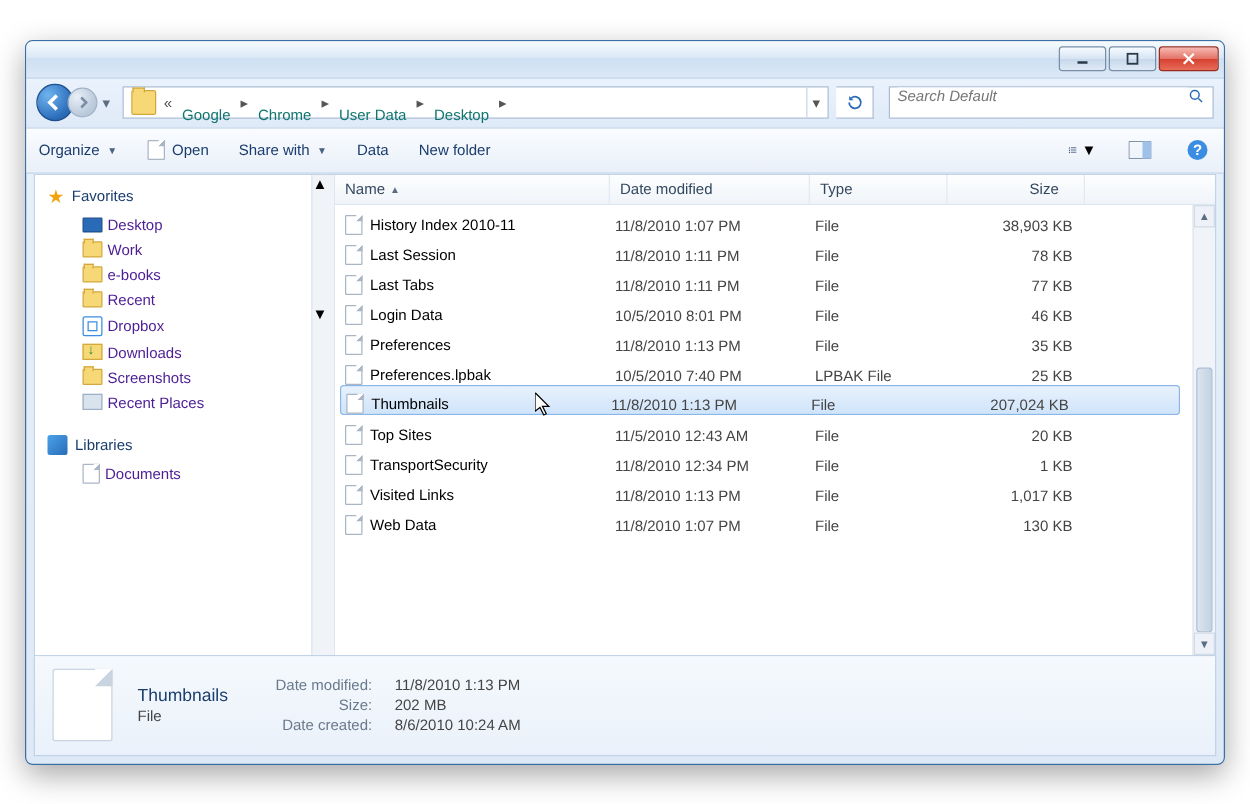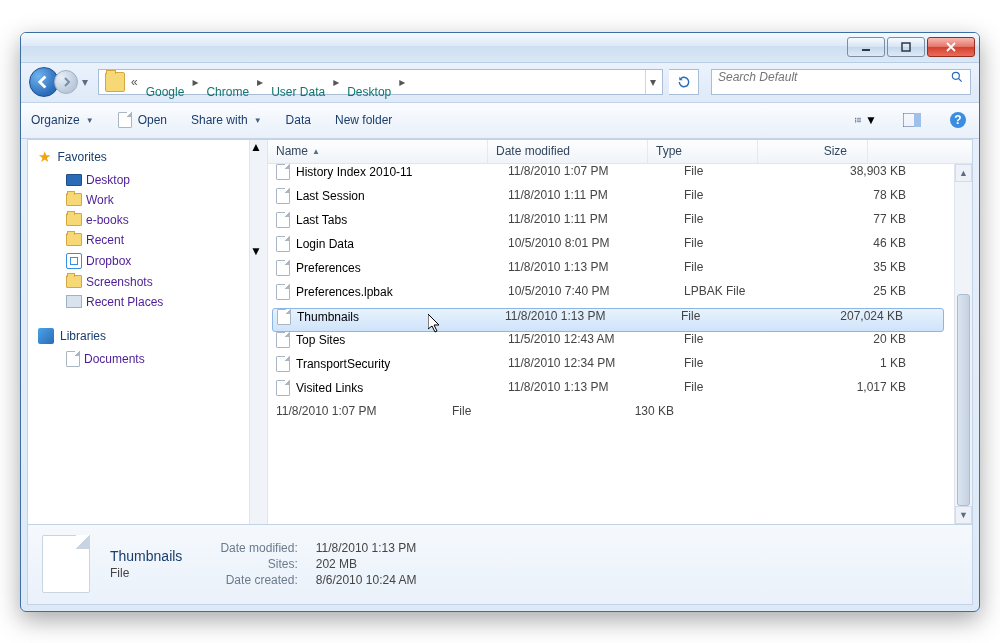--- a/index.html
+++ b/index.html
@@ -100,21 +100,21 @@
 
 .filepane { flex: 1; display: flex; flex-direction: column; overflow: hidden; }
 .colhdr { display: flex; border-bottom: 1px solid #dce5f0; height: 24px; align-items: flex-start; background: linear-gradient(to bottom,#fdfefe,#f0f4f9); }
 .colhdr > div { padding: 0 8px; color: #33475f; border-right: 1px solid #e3e9f1; height: 100%; display: flex; align-items: center; gap:4px; }
 .col-name { width: 220px; }
 .col-date { width: 160px; }
 .col-type { width: 110px; }
 .col-size { width: 110px; justify-content:flex-end; padding-right:20px !important; }
 
 .filelist { flex: 1; overflow-y: auto; }
-.row { display: flex; align-items: flex-start; height: 24px; padding-left: 8px; gap: 16px; }
+.row { display: flex; align-items: flex-end; height: 24px; padding-left: 8px; }
 .row.sel { background: linear-gradient(to bottom, #e8f2fd, #cfe4fa); border: 1px solid #8ab6e8; border-radius: 3px; margin: 0 10px 0 4px; padding-left: 4px; }
 .row .c-name { width: 216px; display:flex; align-items:center; gap:6px; }
 .row.sel .c-name { width: 212px; }
 .row .c-date { width: 160px; color: #444; }
 .row .c-type { width: 110px; color: #444; }
 .row .c-size { width: 96px; text-align: right; color: #444; }
 .file-ico { width: 14px; height: 16px; background: #fff; border: 1px solid #aab6c4; border-radius: 1px; position: relative; }
 .file-ico::after { content: ""; position: absolute; right: -1px; top: -1px; width: 5px; height: 5px; background: linear-gradient(135deg, #fff 49%, #aab6c4 50%); }
 
 
@@ -275,20 +275,24 @@
           </div>
           <div class="navitem">
             <span class="folder-ico"></span>
             <span>Recent</span>
           </div>
           <div class="navitem">
             <span class="db-ico"></span>
             <span>Dropbox</span>
           </div>
           <div class="navitem">
+            <span class="dl-ico"></span>
+            <span>Downloads</span>
+          </div>
+          <div class="navitem">
             <span class="folder-ico"></span>
             <span>Screenshots</span>
           </div>
           <div class="navitem">
             <span class="rp-ico"></span>
             <span>Recent Places</span>
           </div>
         </div>
       <div style="height:12px"></div>
       <div class="navhdr">
@@ -408,20 +412,24 @@
             <div class="row">
               <div class="c-name">
                 <span class="file-ico"></span>
                 <span>Visited Links</span>
               </div>
               <div class="c-date">11/8/2010 1:13 PM</div>
               <div class="c-type">File</div>
               <div class="c-size">1,017 KB</div>
             </div>
             <div class="row">
+              <div class="c-name">
+                <span class="file-ico"></span>
+                <span>Web Data</span>
+              </div>
               <div class="c-date">11/8/2010 1:07 PM</div>
               <div class="c-type">File</div>
               <div class="c-size">130 KB</div>
             </div>
           </div>
         <div class="vscroll">
           <div class="arr" style="top:0">▲</div>
           <div class="thumb-sb" style="top:130px;bottom:18px;"></div>
           <div class="arr" style="bottom:0">▼</div>
         </div>
@@ -436,20 +444,20 @@
       <div class="meta">
         <span class="name">Thumbnails</span>
         <span></span>
         <span class="val" style="grid-column:1">File</span>
         <span></span>
       </div>
     </div>
     <div class="meta" style="grid-template-columns: auto auto;">
       <span class="lbl">Date modified:</span>
       <span class="val">11/8/2010 1:13 PM</span>
-      <span class="lbl">Sites:</span>
+      <span class="lbl">Size:</span>
       <span class="val">202 MB</span>
       <span class="lbl">Date created:</span>
       <span class="val">8/6/2010 10:24 AM</span>
     </div>
   </div>
 
 </div>
 
 </body></html>

